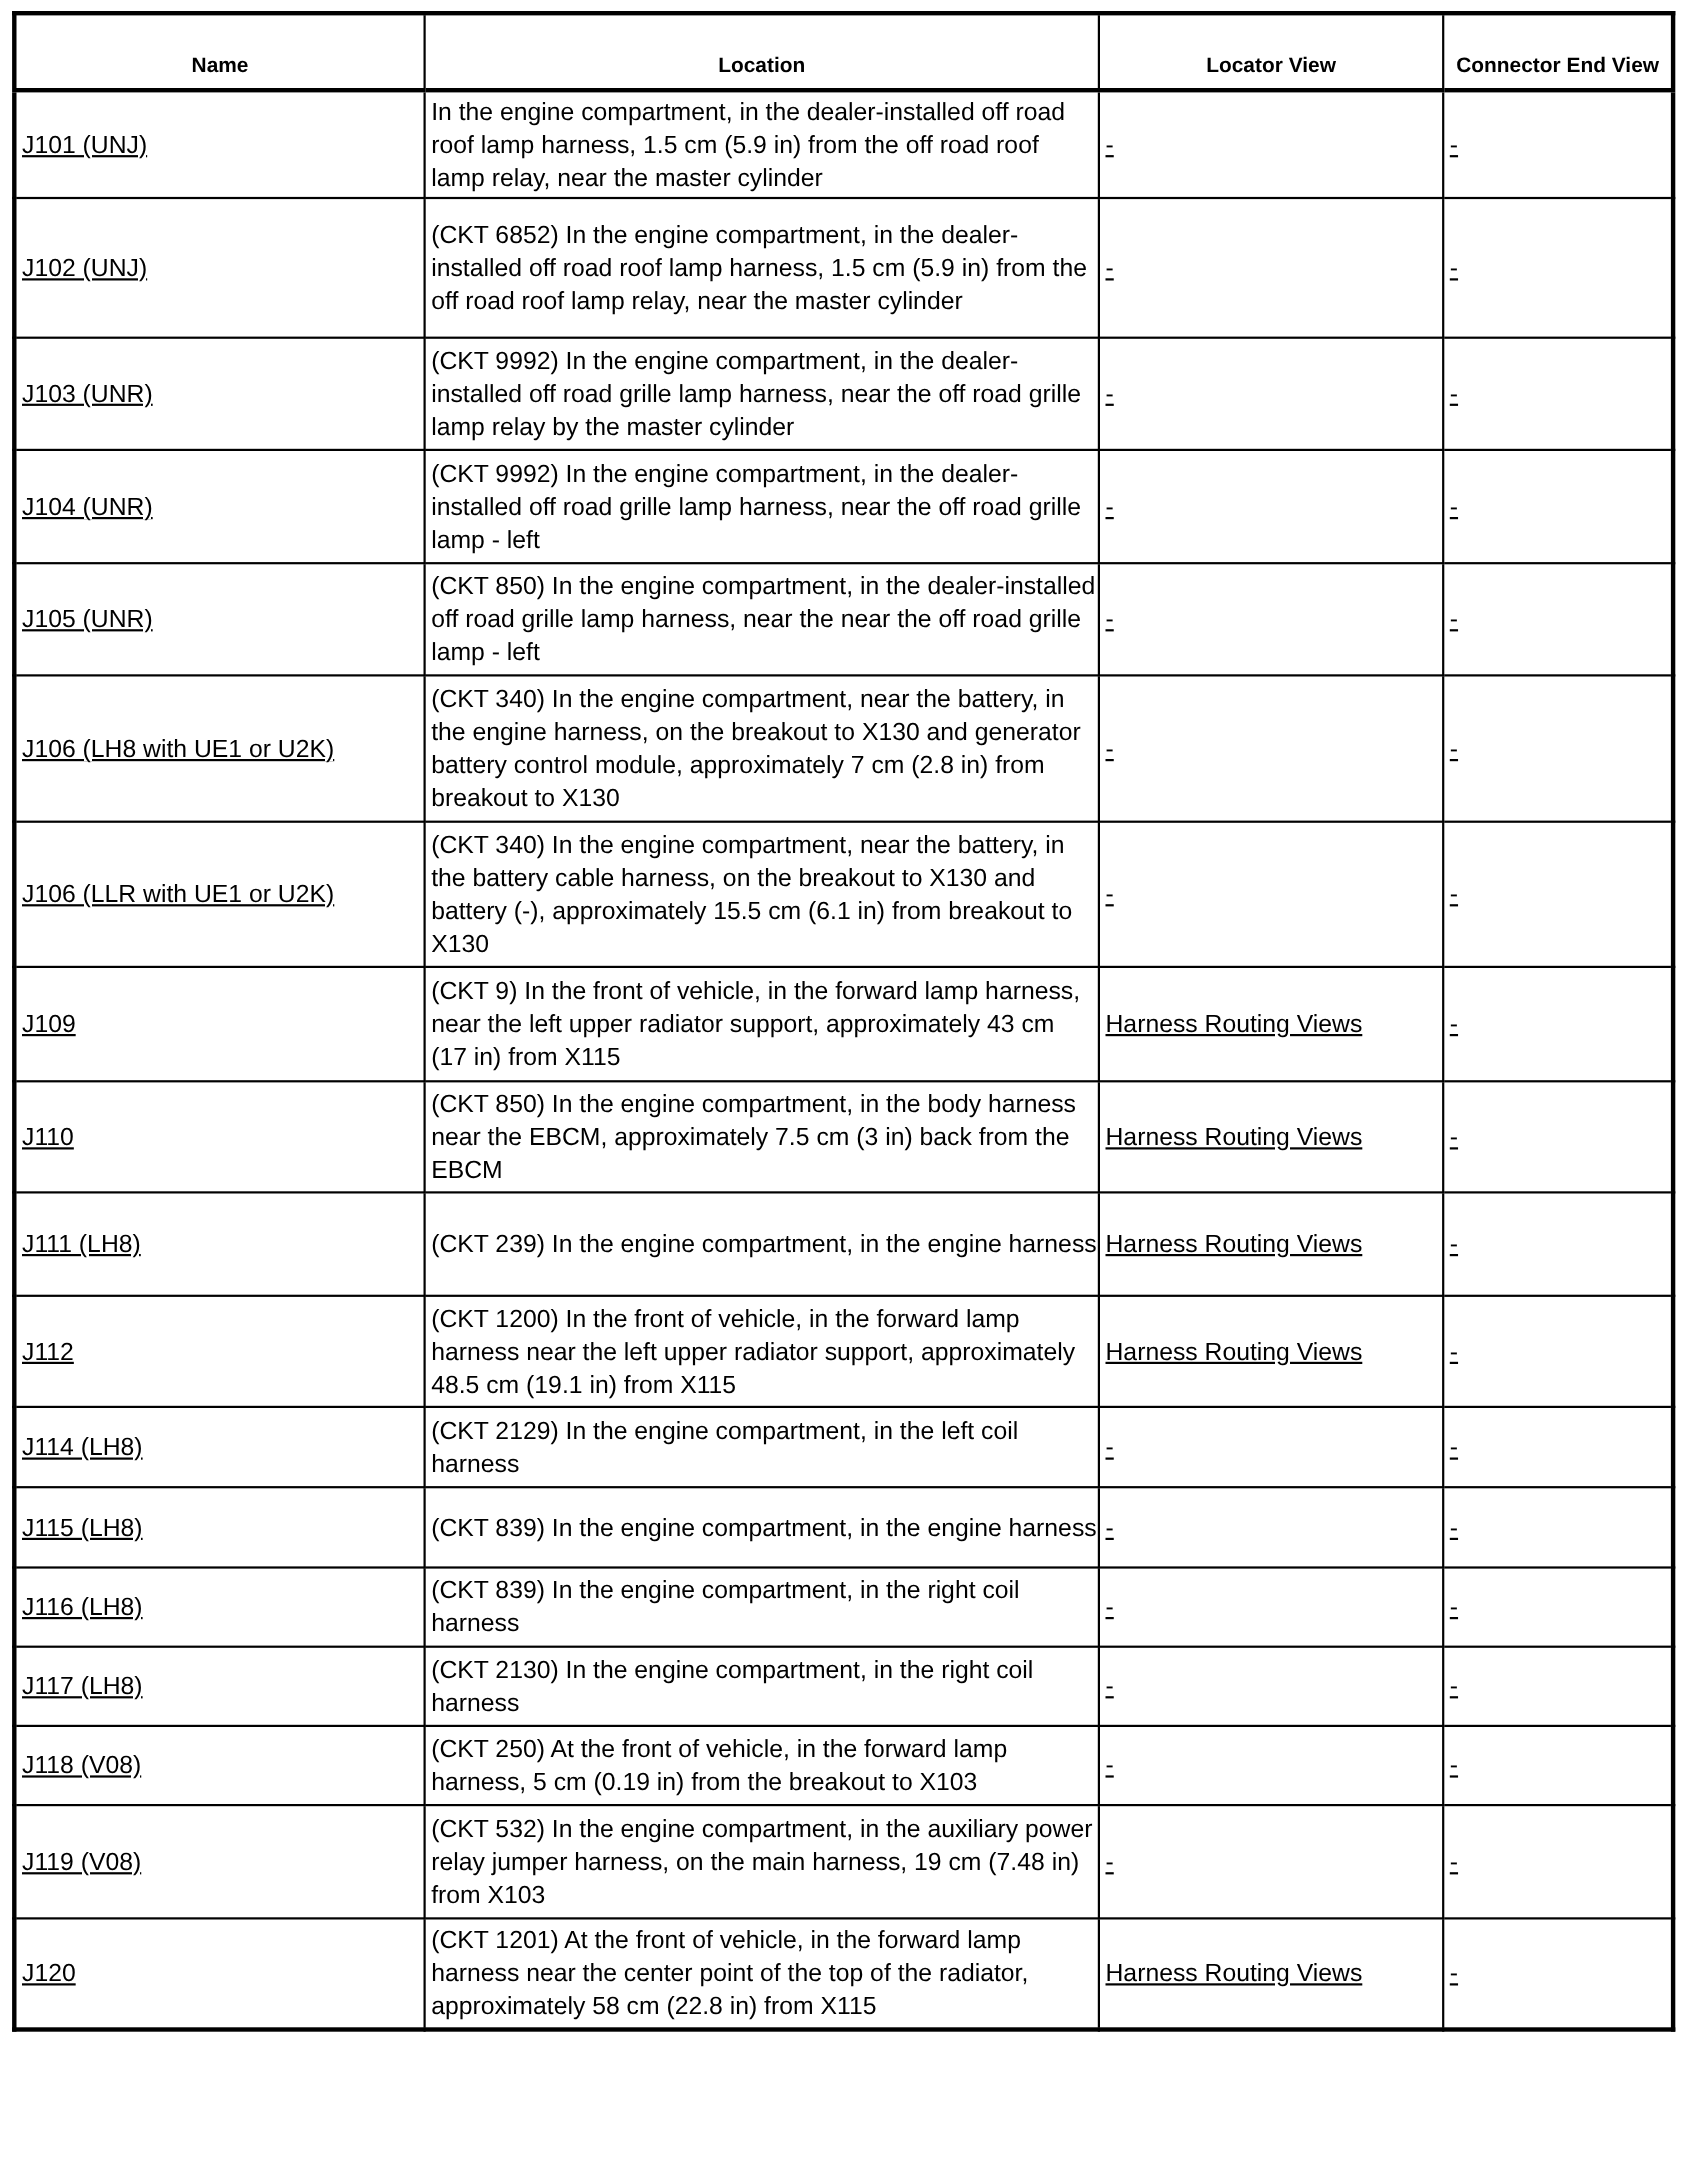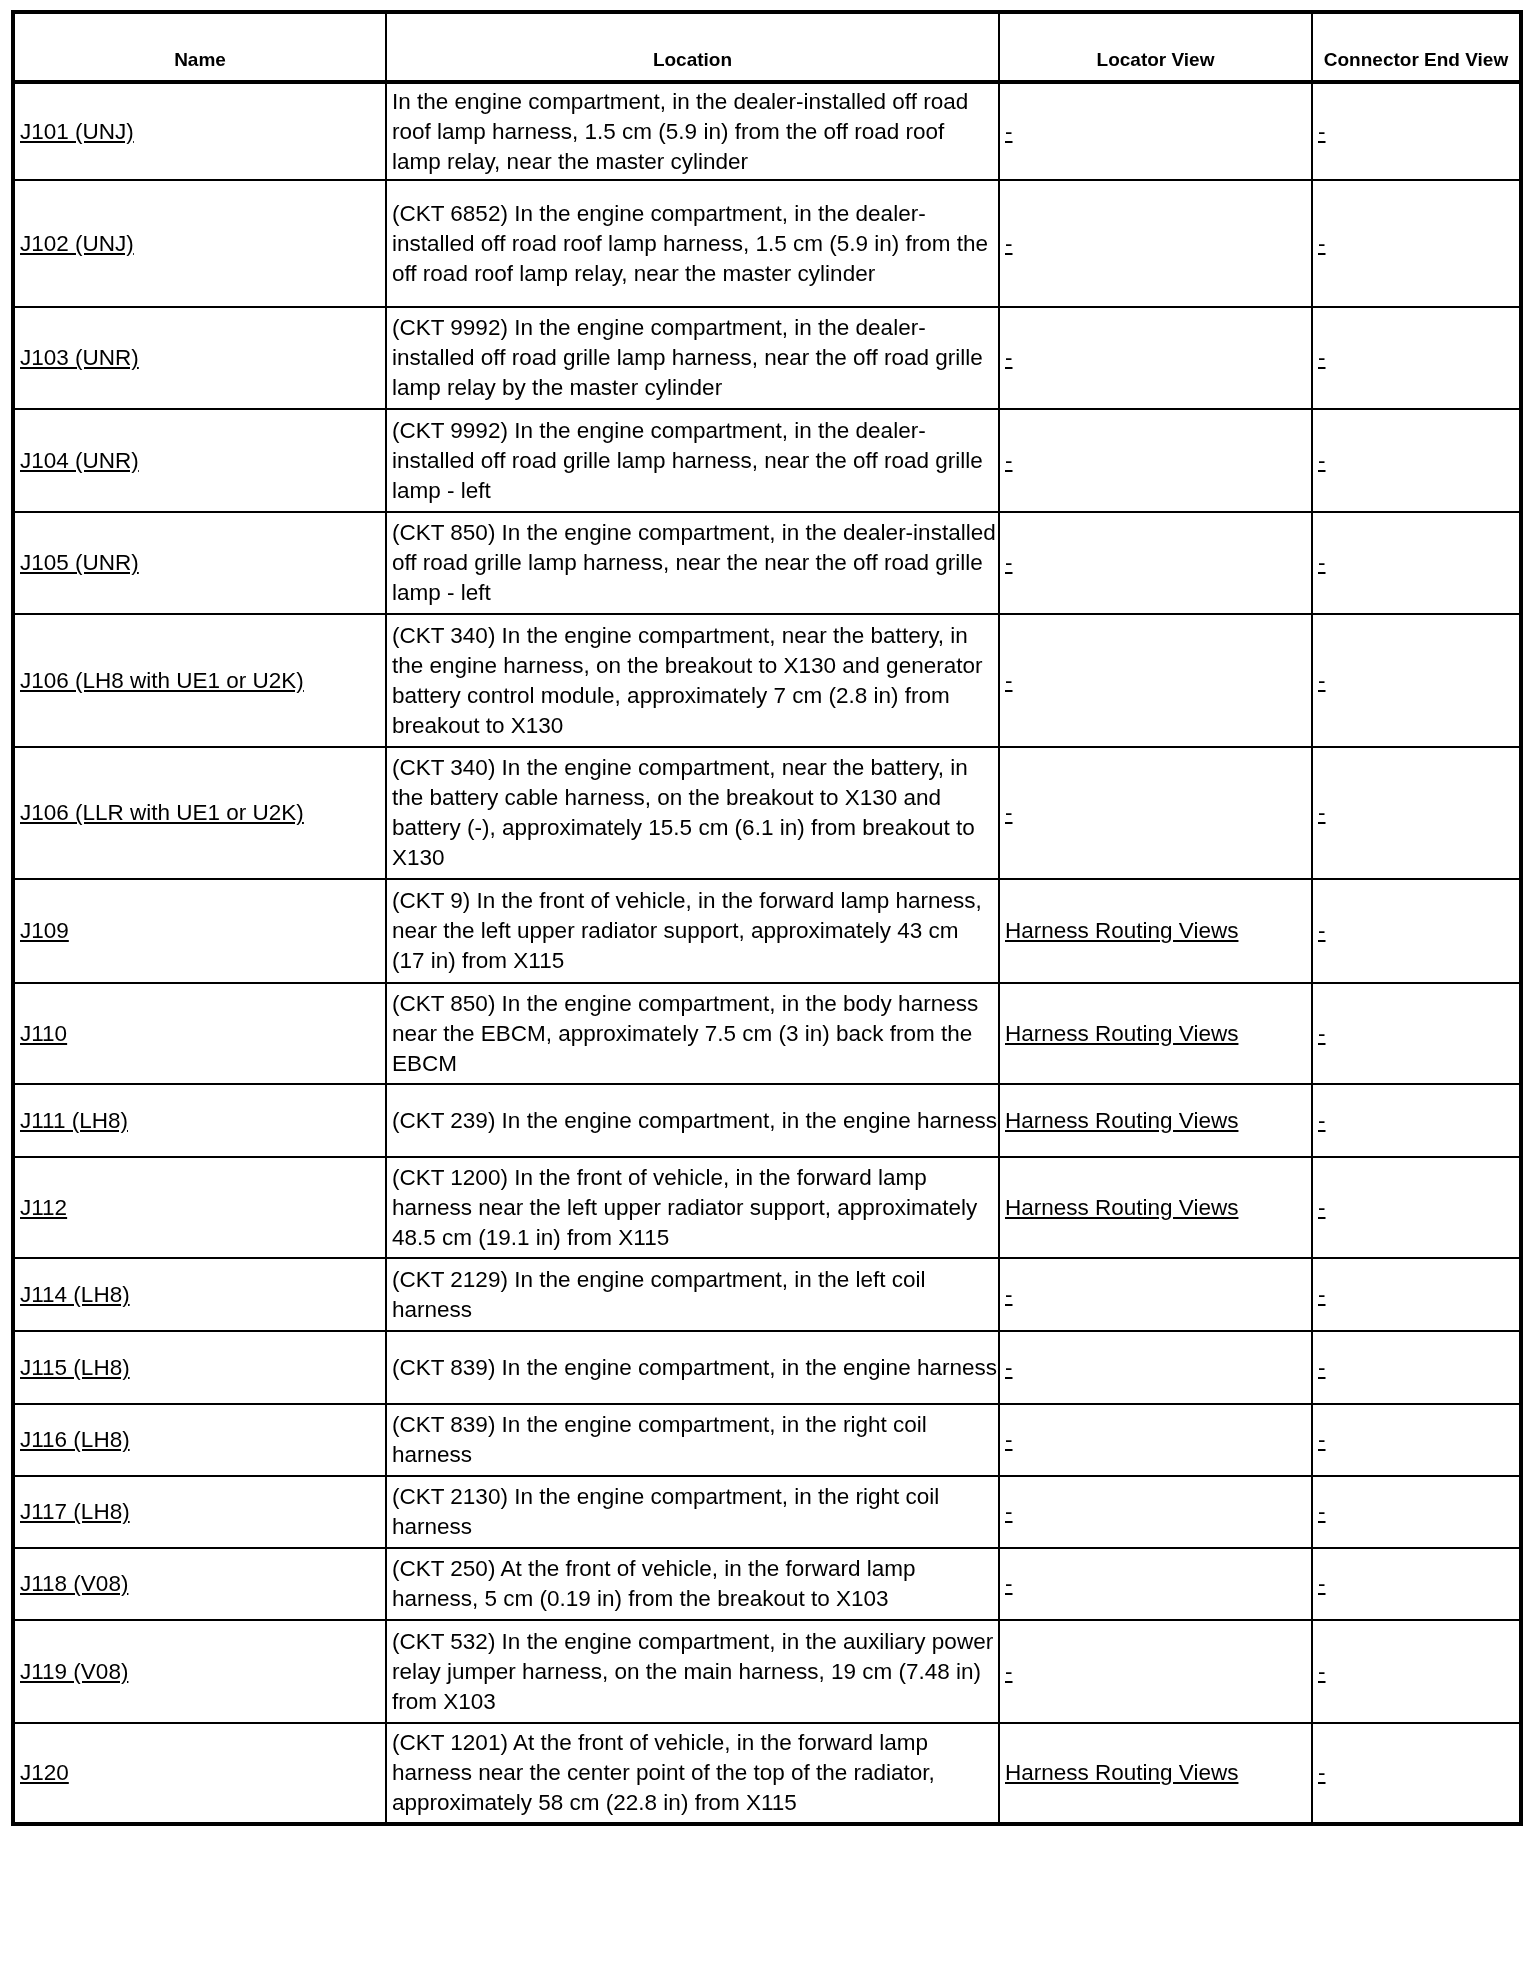--- a/index.html
+++ b/index.html
@@ -122,21 +122,21 @@
         <td class="loc">(CKT 9) In the front of vehicle, in the forward lamp harness, near the left upper radiator support, approximately 43 cm (17 in) from X115</td>
         <td class="center">Harness Routing Views</td>
         <td class="center">-</td>
       </tr>
       <tr style="height:101px">
         <td class="name">J110</td>
         <td class="loc">(CKT 850) In the engine compartment, in the body harness near the EBCM, approximately 7.5 cm (3 in) back from the EBCM</td>
         <td class="center">Harness Routing Views</td>
         <td class="center">-</td>
       </tr>
-      <tr style="height:73px">
+      <tr style="height:94px">
         <td class="name">J111 (LH8)</td>
         <td class="loc">(CKT 239) In the engine compartment, in the engine harness</td>
         <td class="center">Harness Routing Views</td>
         <td class="center">-</td>
       </tr>
       <tr style="height:101px">
         <td class="name">J112</td>
         <td class="loc">(CKT 1200) In the front of vehicle, in the forward lamp harness near the left upper radiator support, approximately 48.5 cm (19.1 in) from X115</td>
         <td class="center">Harness Routing Views</td>
         <td class="center">-</td>

